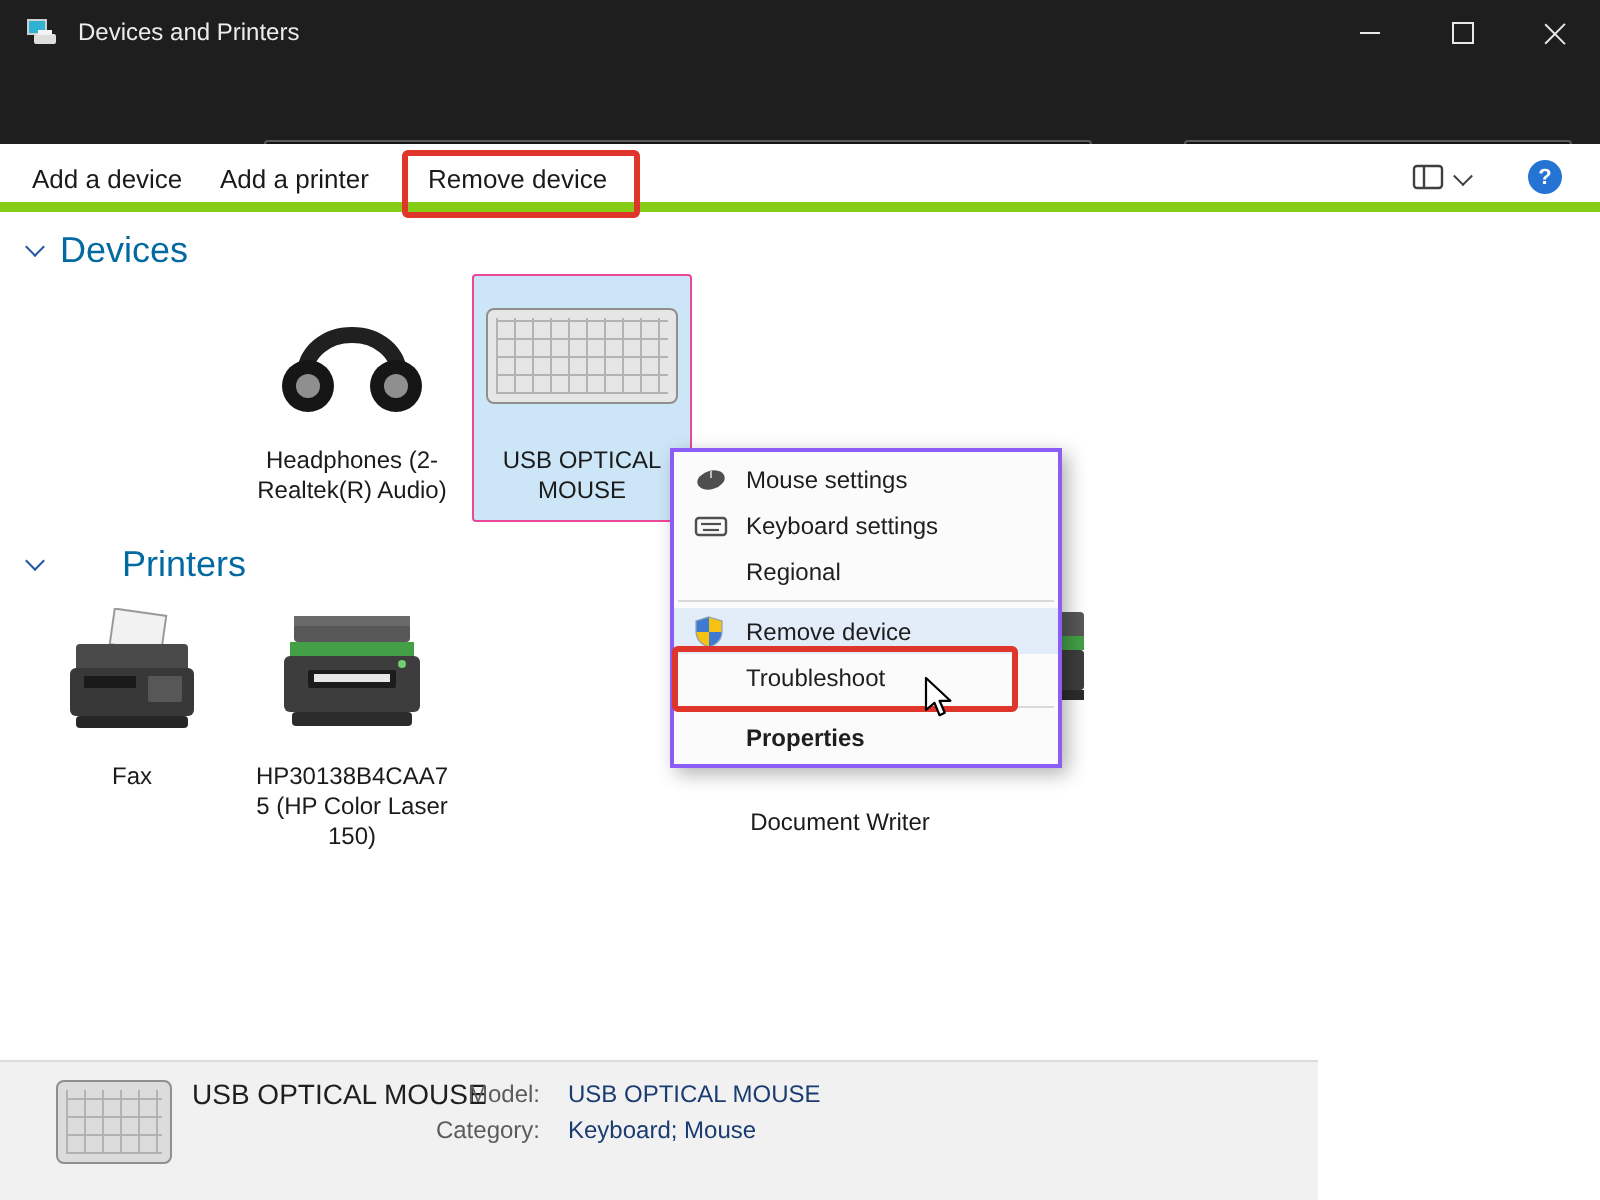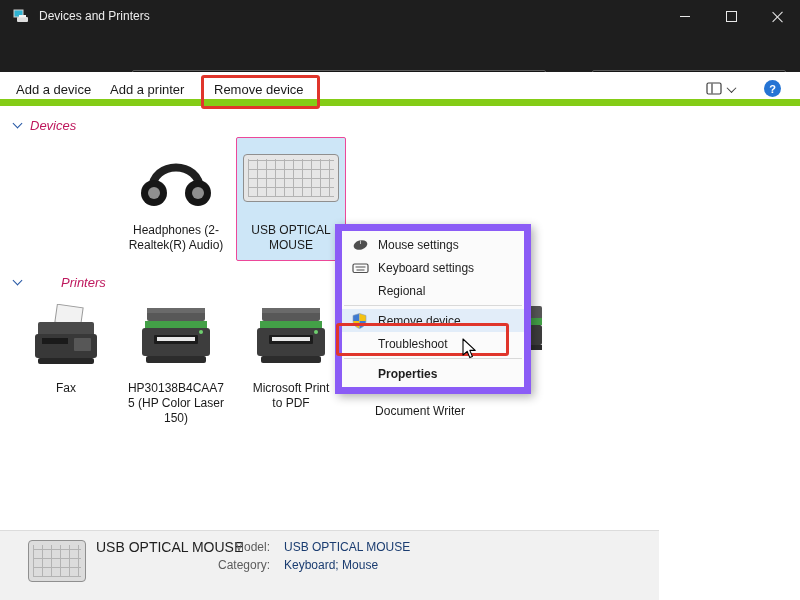--- a/index.html
+++ b/index.html
@@ -33,50 +33,50 @@
   .addr-chev{margin-left:auto;margin-right:10px;}
   .refresh{position:absolute;left:552px;top:38px;width:30px;height:27px;display:flex;align-items:center;justify-content:center;}
   .search{position:absolute;left:592px;top:38px;width:194px;height:27px;background:#151515;border:1px solid #5a5a5a;
           border-radius:2px;display:flex;align-items:center;box-sizing:border-box;}
   .search input{flex:1;border:none;outline:none;background:transparent;color:#ddd;font-size:11.5px;
                 padding:0 6px 0 10px;font-family:"Liberation Sans",sans-serif;}
   .search input::placeholder{color:#8f8f8f;}
   .search .mag{margin-right:9px;display:flex;}
 
   
-  .commandbar{position:absolute;left:0;top:72px;width:800px;height:34px;background:#ffffff;border-bottom:7px solid #84cc16;box-sizing:border-box;}
+  .commandbar{position:absolute;left:0;top:72px;width:800px;height:34px;background:#ffffff;border-bottom:5px solid #84cc16;box-sizing:border-box;}
   .cmd-link{position:absolute;top:0;height:34px;display:flex;align-items:center;font-size:13px;color:#1a1a1a;cursor:default;}
   .view-toggle{position:absolute;left:706px;top:0;height:34px;display:flex;align-items:center;gap:5px;}
   .help-btn{position:absolute;left:764px;top:8px;width:17px;height:17px;border-radius:50%;background:#2574d4;
             color:#fff;font-size:11px;font-weight:bold;display:flex;align-items:center;justify-content:center;}
 
   
   .content{position:absolute;left:0;top:106px;width:800px;height:424px;background:#fff;}
   .group-header{position:absolute;left:14px;display:flex;align-items:center;gap:9px;height:16px;}
   .group-header .g-chev{width:6px;height:6px;border-right:1.7px solid #2456a4;border-bottom:1.7px solid #2456a4;transform:rotate(45deg);margin-top:-3px;}
-  .group-header .g-label{color:#be185d;font-size:13px;font-style:italic;}
+  .group-header .g-label{color:#0369a1;font-size:18px;}
 
   .tile{position:absolute;width:108px;text-align:center;}
   .tile-icon{height:80px;display:flex;align-items:center;justify-content:center;}
   .tile-label{margin-top:5px;font-size:12px;line-height:15px;color:#1b1b1b;}
   .tile.selected{background:#cde6f7;border:1px solid #ec4899;border-radius:2px;padding-bottom:7px;margin-left:-1px;margin-top:-1px;}
 
   .kbd-icon{background:#e6e6e6;border:1px solid #8f8f8f;border-radius:4px;position:relative;}
   .kbd-keys{position:absolute;inset:4px;
     background-image:repeating-linear-gradient(90deg,#b3b3b3 0 1px,transparent 1px 9px),
                      repeating-linear-gradient(0deg,#b3b3b3 0 1px,transparent 1px 9px);}
 
   .printer-fragment{position:absolute;left:529px;top:306px;width:13px;height:44px;z-index:1;}
   .pf-lid{position:absolute;left:0;top:0;width:13px;height:12px;background:#585858;border-radius:0 2px 0 0;}
   .pf-green{position:absolute;left:0;top:12px;width:13px;height:7px;background:#43a047;}
   .pf-body{position:absolute;left:0;top:19px;width:13px;height:20px;background:#3d3d3d;border-radius:0 2px 2px 0;}
   .pf-base{position:absolute;left:0;top:39px;width:13px;height:5px;background:#2c2c2c;}
 
   
-  .context-menu{position:absolute;left:335px;top:224px;width:196px;background:#fbfbfb;border:7px solid #8b5cf6;
+  .context-menu{position:absolute;left:335px;top:224px;width:196px;background:#fbfbfb;border:2px solid #8b5cf6;
                 box-shadow:3px 3px 9px rgba(0,0,0,.3);padding:2px 0;z-index:20;box-sizing:border-box;}
   .menu-item{position:relative;height:23px;display:flex;align-items:center;padding-left:36px;font-size:12px;color:#1e1e1e;}
   .menu-item.hover{background:#e2edf9;}
   .menu-item.bold .mi-label{font-weight:bold;}
   .mi-icon{position:absolute;left:10px;top:50%;transform:translateY(-50%);display:flex;}
   .menu-sep{height:1px;background:#d9d9d9;margin:3px 2px;}
 
   
   .annotation{position:absolute;border:3px solid #e0352b;border-radius:3px;z-index:30;}
   .cursor{position:absolute;left:462px;top:338px;z-index:40;}
@@ -256,38 +256,20 @@
           <rect x="9" y="52" width="60" height="7" rx="2" fill="#2c2c2c"></rect>
         </svg>
       </div>
       <div class="tile-label">
         <div>HP30138B4CAA7</div>
         <div>5 (HP Color Laser</div>
         <div>150)</div>
       </div>
     </div>
 
-    <div class="tile" style="left:237px;top:190px;">
-      <div class="tile-icon">
-        <svg width="78" height="64" viewBox="0 0 78 64">
-          <rect x="10" y="4" width="58" height="13" rx="2" fill="#585858"></rect>
-          <rect x="10" y="4" width="58" height="5" fill="#6a6a6a"></rect>
-          <rect x="8" y="17" width="62" height="7" fill="#43a047"></rect>
-          <rect x="5" y="24" width="68" height="28" rx="3" fill="#3d3d3d"></rect>
-          <circle cx="64" cy="28" r="2" fill="#6fd06f"></circle>
-          <rect x="17" y="31" width="44" height="9" rx="1" fill="#1c1c1c"></rect>
-          <rect x="20" y="33" width="38" height="4" fill="#e8e8e8"></rect>
-          <rect x="9" y="52" width="60" height="7" rx="2" fill="#2c2c2c"></rect>
-        </svg>
-      </div>
-      <div class="tile-label">
-        <div>Microsoft Print</div>
-        <div>to PDF</div>
-      </div>
-    </div>
 
     <div class="tile" style="left:366px;top:190px;z-index:1;">
       <div class="tile-icon"></div>
       <div class="tile-label" style="margin-top:28px;">
         <div>Document Writer</div>
       </div>
     </div>
   </div>
 
   <div class="printer-fragment">

